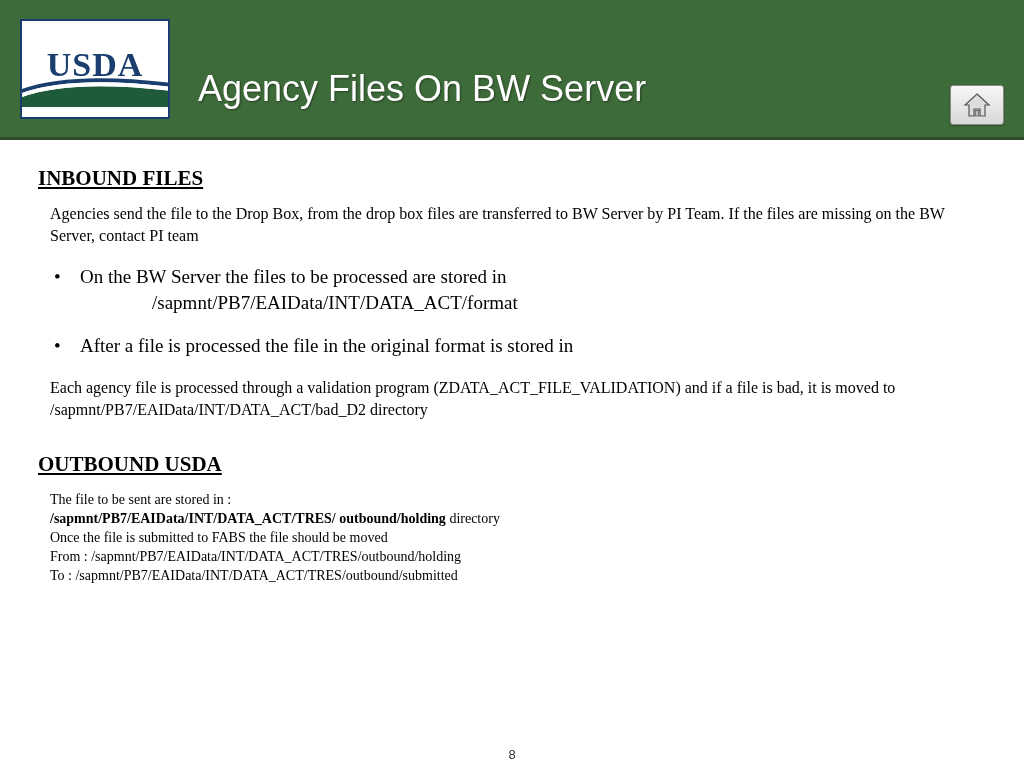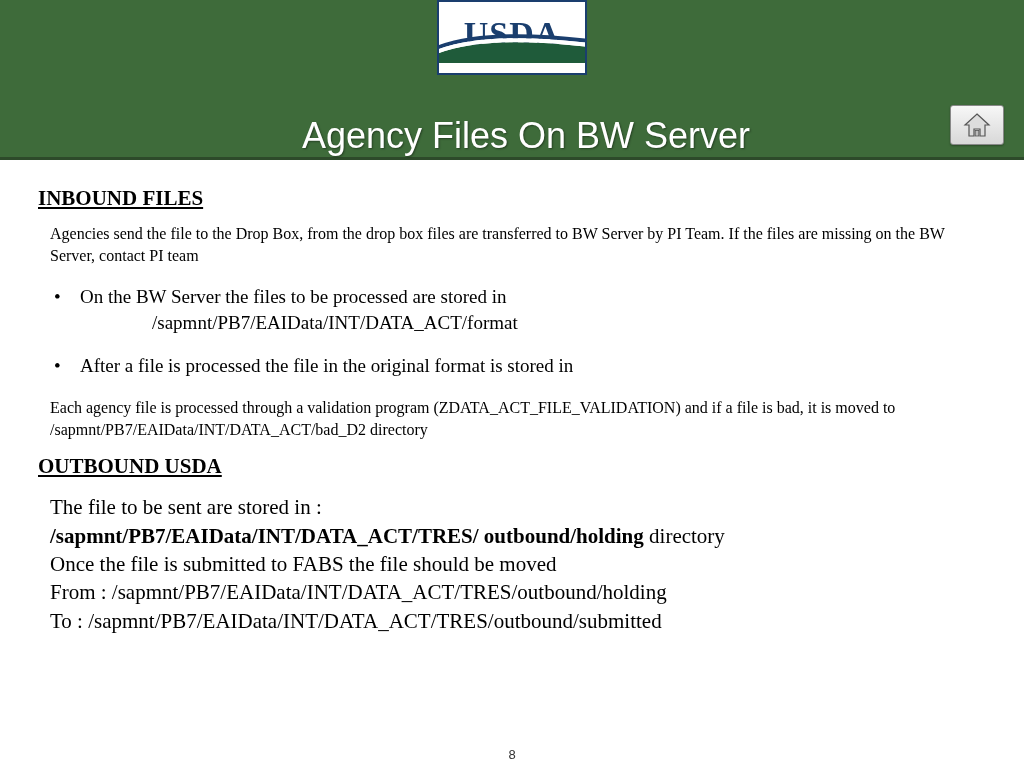--- a/index.html
+++ b/index.html
@@ -6,27 +6,26 @@
   body {
     width: 1024px;
     height: 768px;
     font-family: Arial, Helvetica, sans-serif;
     background: #fff;
     overflow: hidden;
     position: relative;
   }
   .header {
     background: #3e6b3a;
-    height: 160px;
+    height: 140px;
     display: flex;
     align-items: center;
     padding: 0 20px;
     position: relative;
     border-bottom: 3px solid #2d4a2a;
-    flex-direction: column;
   }
   .logo {
     width: 150px;
     height: 100px;
     background: #fff;
     border: 2px solid #1a3e6e;
     display: flex;
     flex-direction: column;
     justify-content: center;
     align-items: center;
@@ -99,21 +98,21 @@
     width: 30px;
     flex-shrink: 0;
     padding-left: 4px;
   }
   .bullet-text { flex: 1; }
   .bullet-path {
     display: block;
     padding-left: 72px;
   }
   .outbound-body {
-    font-size: 21px;
+    font-size: 14px;
     line-height: 1.35;
     margin: 14px 0 0 12px;
   }
   .bold { font-weight: bold; }
   .page-num {
     position: absolute;
     bottom: 6px;
     left: 0; right: 0;
     text-align: center;
     font-size: 13px;
@@ -156,21 +155,21 @@
       </span>
     </div>
     <div class="bullet-item">
       <span class="bullet-dot">•</span>
       <span class="bullet-text">
         <span>After a file is processed the file in the original format is stored in</span>
       </span>
     </div>
   </div>
 
-  <div class="para" style="margin-bottom:14px">Each agency file is processed through a validation program (ZDATA_ACT_FILE_VALIDATION) and if a file is bad, it is moved to /sapmnt/PB7/EAIData/INT/DATA_ACT/bad_D2 directory</div>
+  <div class="para" style="margin-bottom:32px">Each agency file is processed through a validation program (ZDATA_ACT_FILE_VALIDATION) and if a file is bad, it is moved to /sapmnt/PB7/EAIData/INT/DATA_ACT/bad_D2 directory</div>
 
   <div class="section-h">OUTBOUND USDA</div>
 
   <div class="outbound-body">
     <div>The file to be sent are stored in :</div>
     <div>
       <span class="bold">/sapmnt/PB7/EAIData/INT/DATA_ACT/TRES/ outbound/holding</span><span> directory</span>
     </div>
     <div>Once the file is submitted to FABS the file should be moved</div>
     <div>From : /sapmnt/PB7/EAIData/INT/DATA_ACT/TRES/outbound/holding</div>

